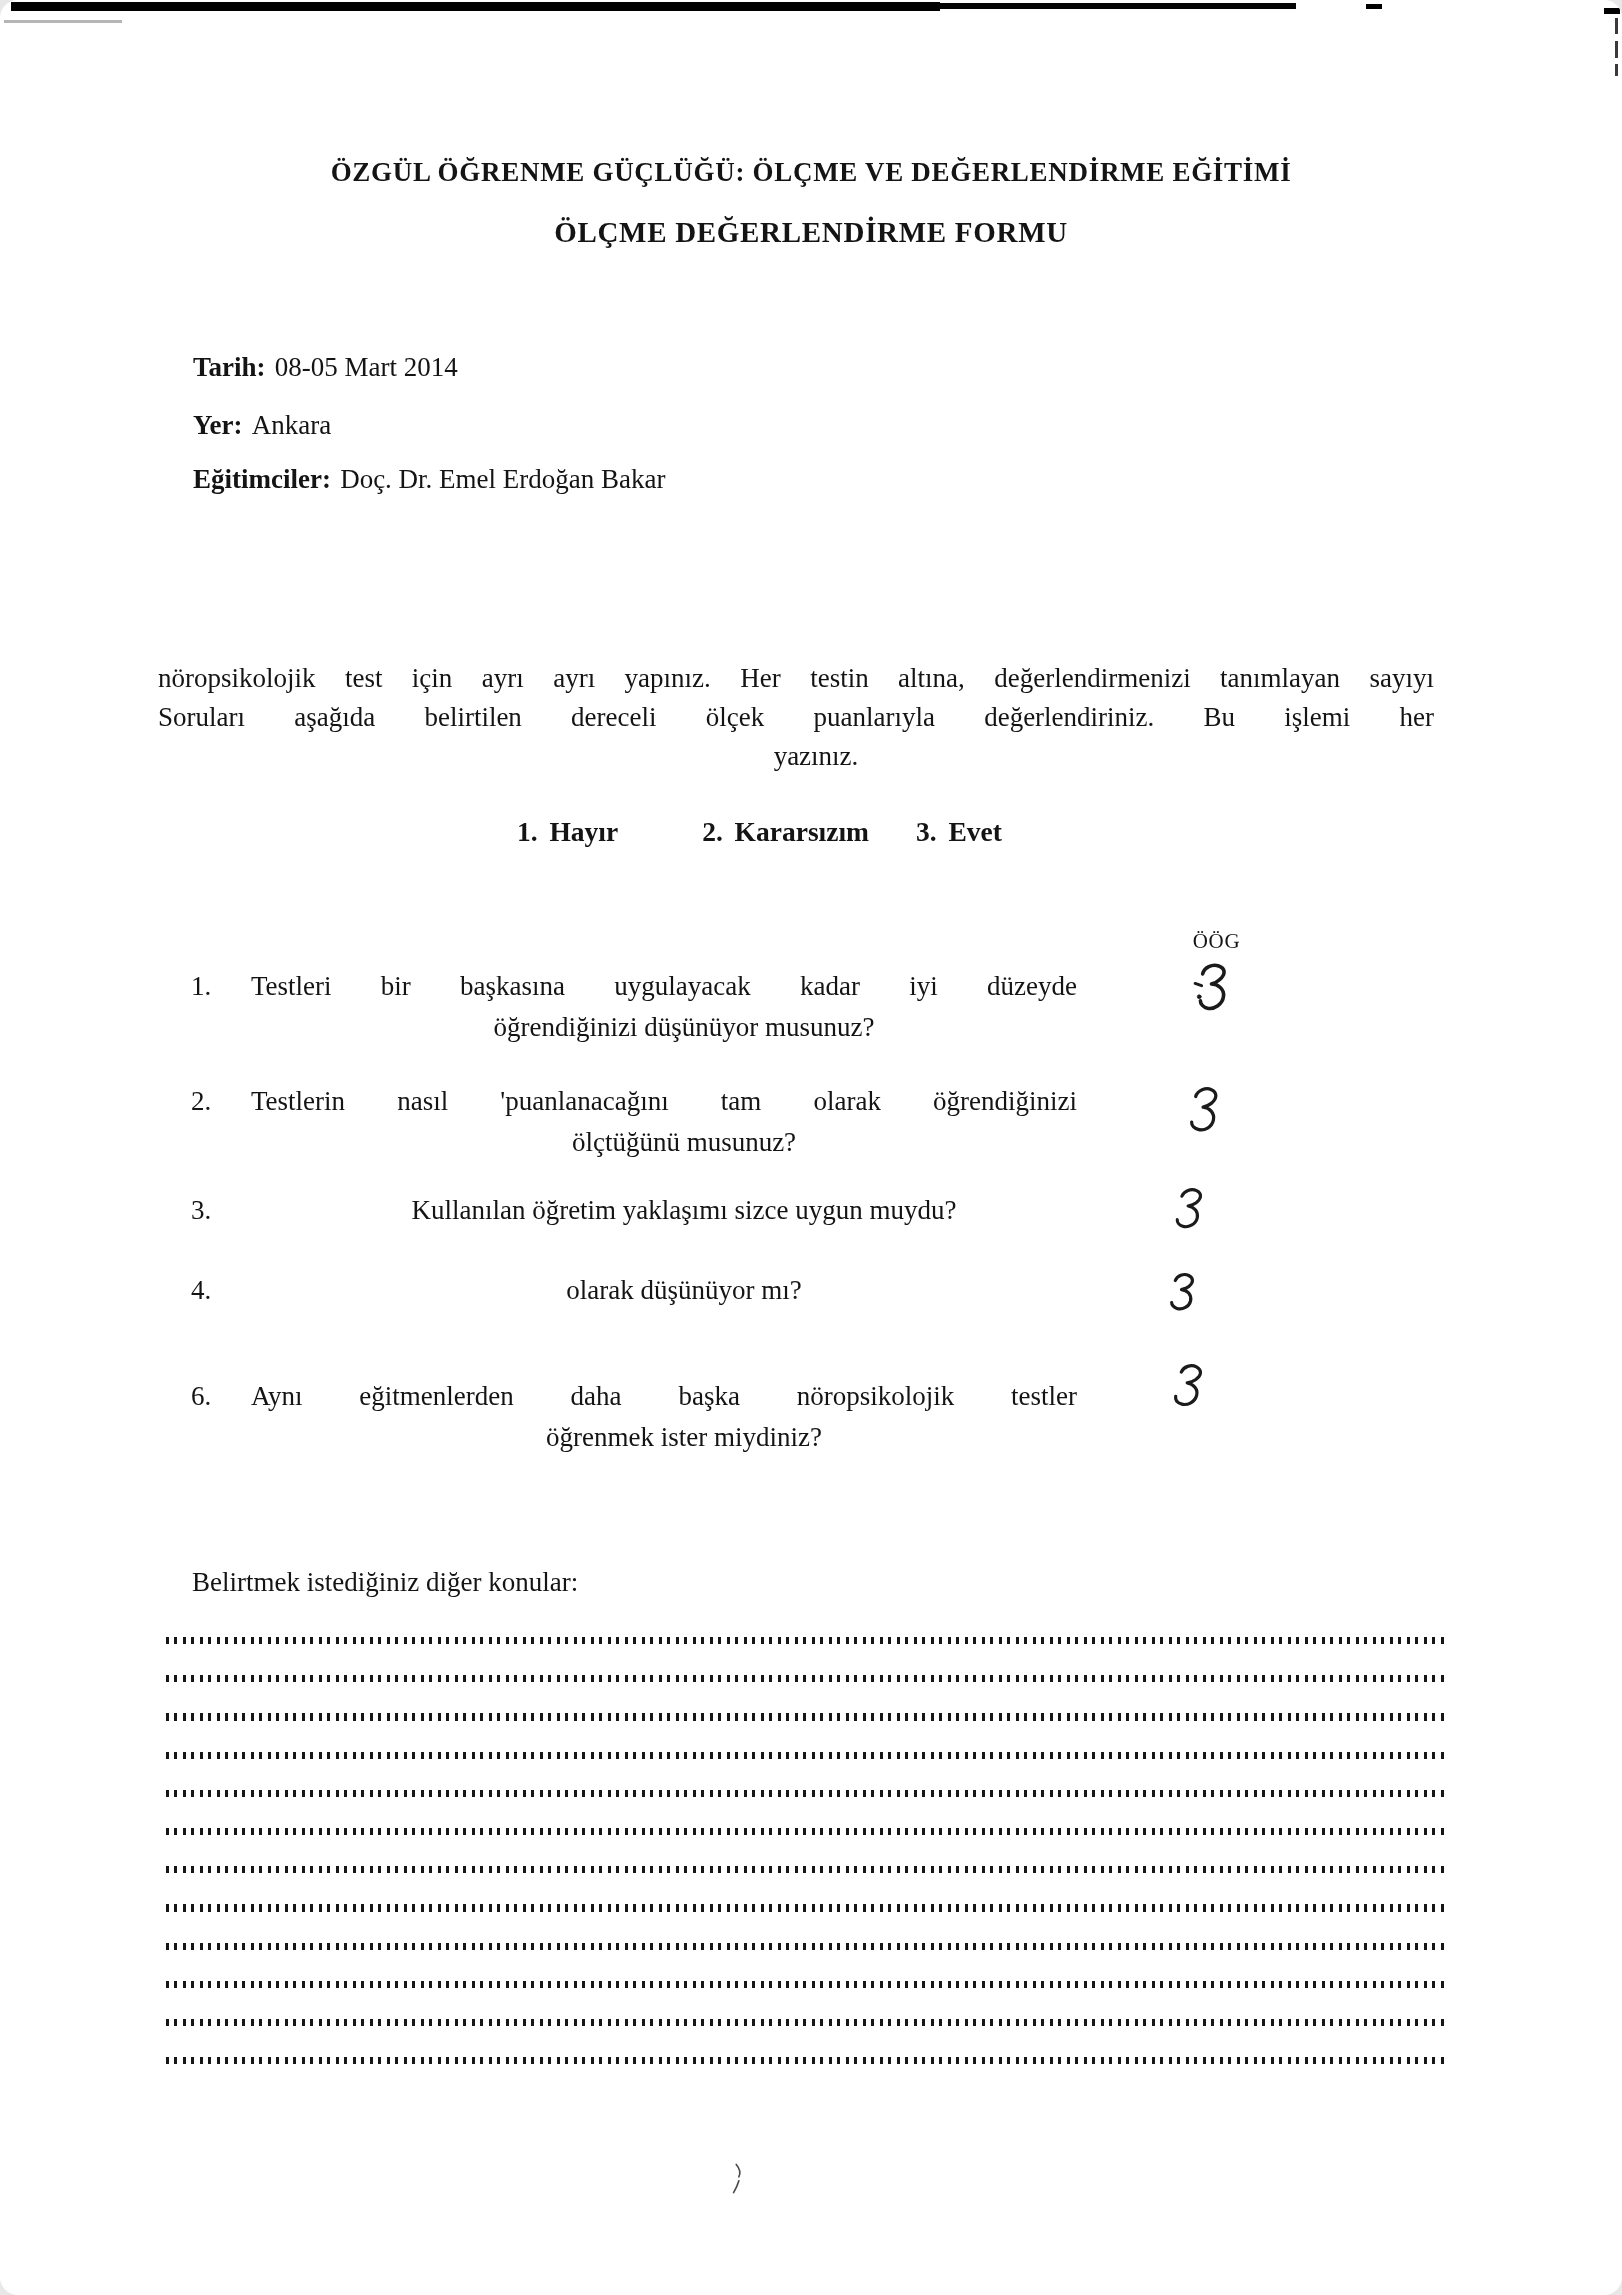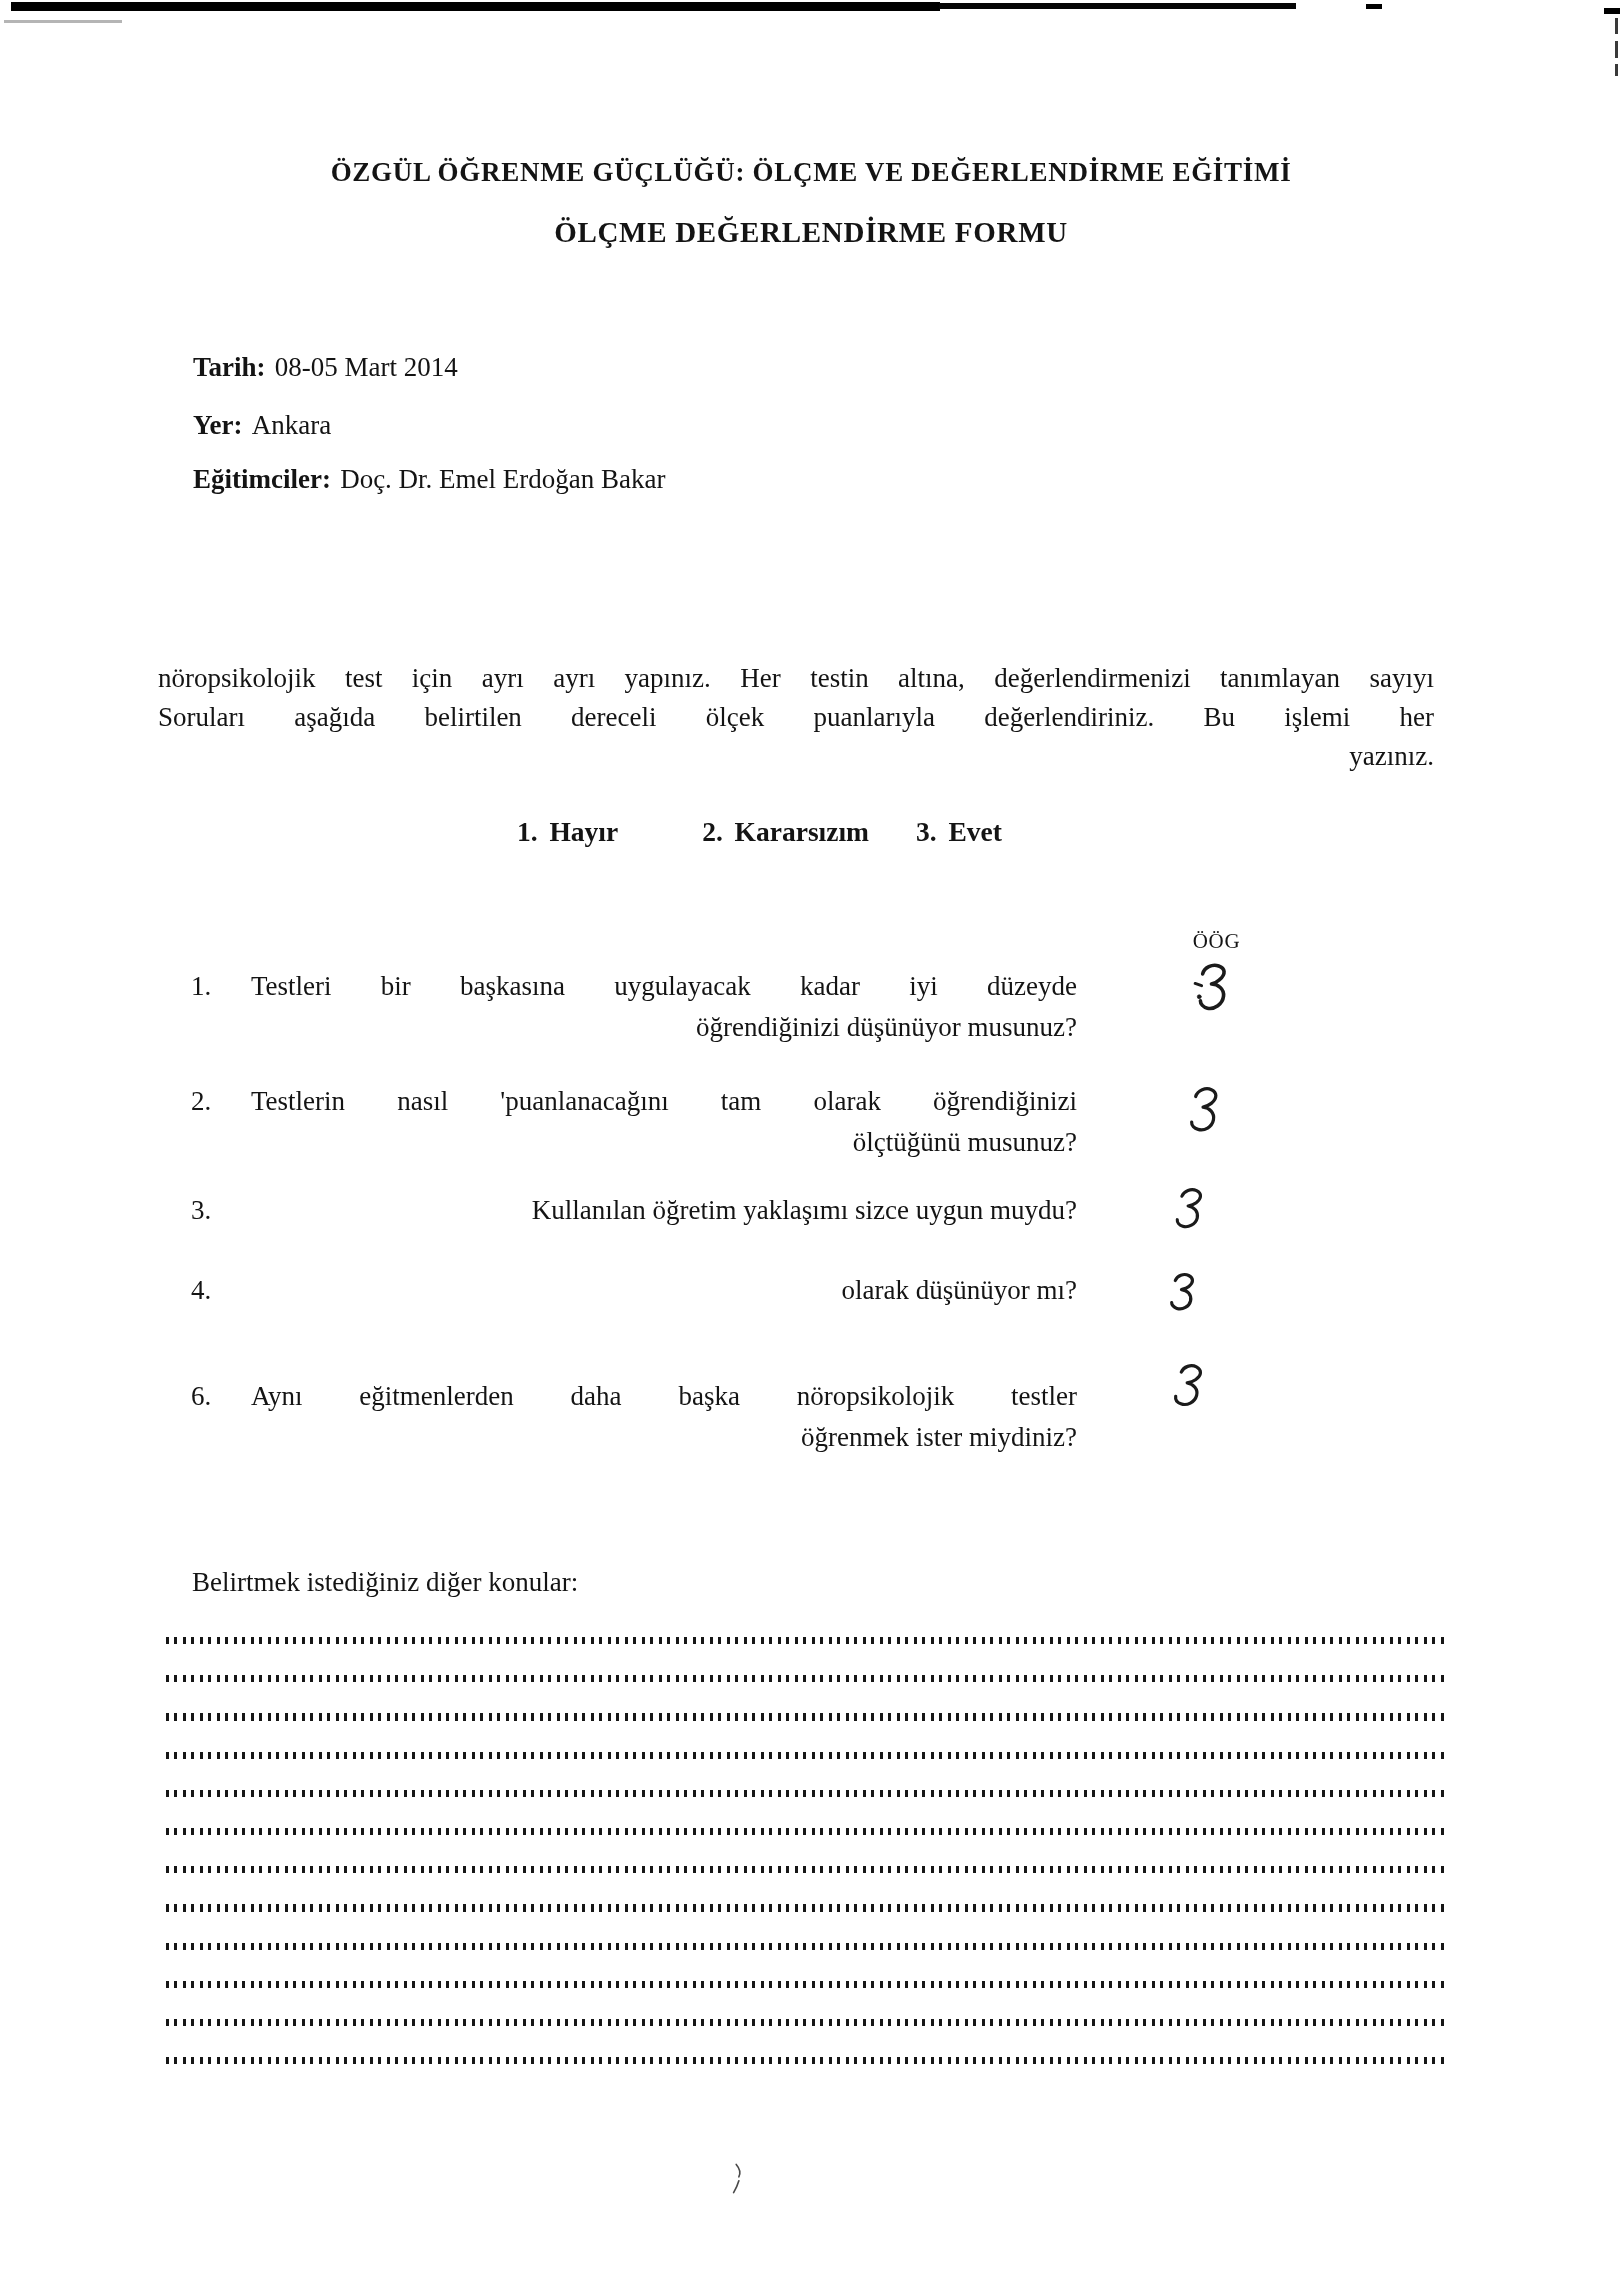--- a/index.html
+++ b/index.html
@@ -1,19 +1,19 @@
 <!DOCTYPE html>
 <html lang="tr" style="font-size:10.5px"><head>
 <meta charset="utf-8">
 <style>
   html,body{margin:0;padding:0;background:#e8e8e8;}
   .page{
     position:relative;width:1622px;height:2295px;background:#ffffff;
     font-family:"Liberation Serif","DejaVu Serif",serif;color:#141414;
-    overflow:hidden;margin:0 auto;
+    overflow:hidden;margin:0 auto;border-radius:18px;
   }
   .abs{position:absolute;}
   
   .bar1{left:10.5px;top:2px;width:929px;height:9.2px;background:#000;}
   .bar2{left:939px;top:3.3px;width:357px;height:5.9px;background:#050505;}
   .bar3{left:1366px;top:3.9px;width:15.7px;height:5.2px;background:#000;}
   .bar4{left:1604px;top:7.9px;width:15.7px;height:5.9px;background:#000;}
   .grayline{left:3.9px;top:19.6px;width:118px;height:3.3px;background:#b5b5b5;}
   .redge{width:3.3px;background:#3a3a3a;left:1615px;}
   .re1{top:18.3px;height:15.7px;}
@@ -22,21 +22,21 @@
   
   .title1{left:6.5px;top:157px;width:1609px;text-align:center;font-weight:bold;font-size:27px;letter-spacing:0.7px;white-space:nowrap;}
   .title2{left:6.5px;top:216px;width:1609px;text-align:center;font-weight:bold;font-size:29px;letter-spacing:0.7px;white-space:nowrap;}
   
   .meta-line{left:193px;font-size:27px;white-space:nowrap;}
   .m1{top:352px;}.m2{top:410px;}.m3{top:464px;}
   .meta-label{font-weight:bold;margin-right:9.2px;}
   
   .instructions{left:158px;top:659px;width:1276px;font-size:27px;line-height:39px;}
   .jline{text-align:justify;text-align-last:justify;}
-  .lline{text-align:right;margin-left:40px;}
+  .lline{text-align:center;margin-left:40px;}
   
   .scale{left:517px;top:816px;font-size:27.5px;font-weight:bold;display:flex;white-space:nowrap;}
   .scale-item{display:inline-flex;}
   .scale-item .snum{margin-right:11.8px;}
   .si2{margin-left:84px;}
   .si3{margin-left:47px;}
   
   .oog{left:1176px;top:929px;width:81px;text-align:center;font-size:21px;letter-spacing:0.7px;}
   
   .q{left:191px;width:887px;font-size:27px;line-height:41px;}

